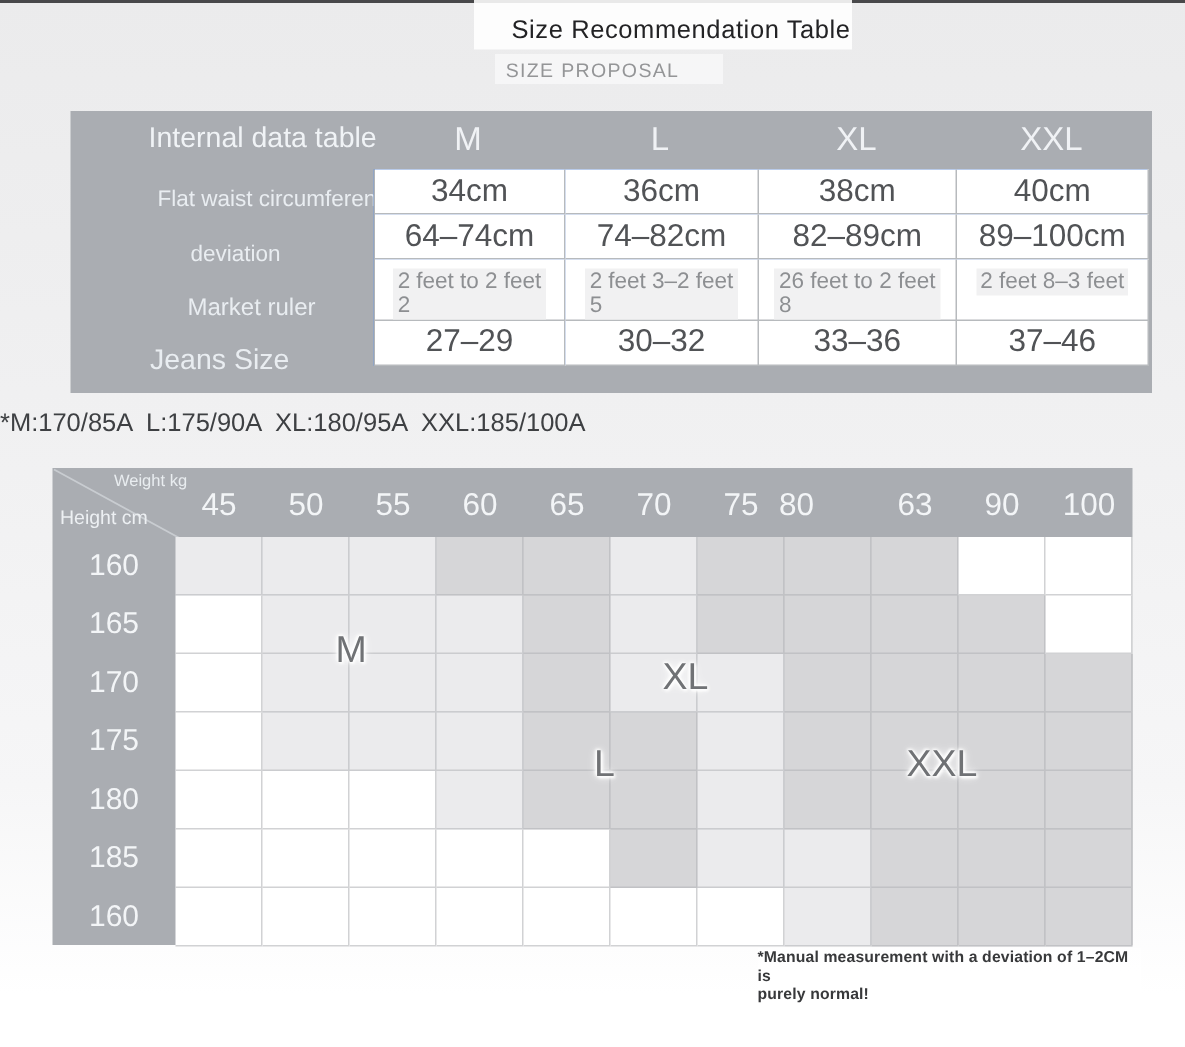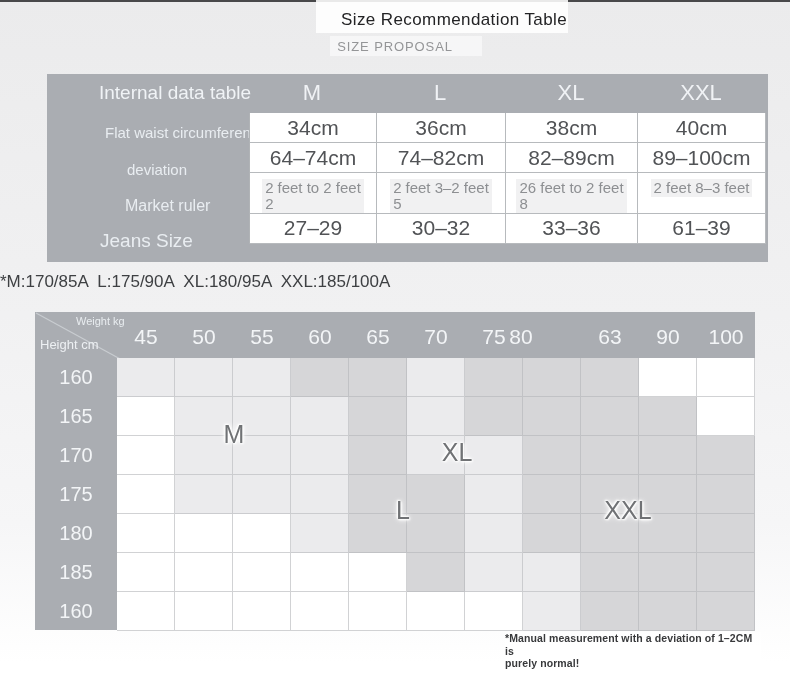--- a/index.html
+++ b/index.html
@@ -114,40 +114,40 @@
         </div>
       </div>
       <div class="t1c t1c-mr">
         <div class="mr-wrap">
           <div class="rest">2 feet 8–3 feet</div>
         </div>
       </div>
       <div class="t1c">27–29</div>
       <div class="t1c">30–32</div>
       <div class="t1c">33–36</div>
-      <div class="t1c">61–39</div>
+      <div class="t1c">37–46</div>
     </div>
 </div>
 <div class="t1-footnote">*M:170/85A  L:175/90A  XL:180/95A  XXL:185/100A</div>
 
 <div class="panel panel2">
   <svg class="corner-svg" width="100" height="56">
     <line x1="1" y1="1" x2="98" y2="54" stroke="#ced2d6" stroke-width="1.2" opacity="0.85"></line>
   </svg>
   <div class="m-corner-top">Weight kg</div>
   <div class="m-corner-side">Height cm</div>
   <div id="m-weights">
       <div class="m-w" style="left: 111px;">45</div>
       <div class="m-w" style="left: 169px;">50</div>
       <div class="m-w" style="left: 227px;">55</div>
       <div class="m-w" style="left: 285px;">60</div>
       <div class="m-w" style="left: 343px;">65</div>
       <div class="m-w" style="left: 401px;">70</div>
       <div class="m-w" style="left: 459px;">75</div>
-      <div class="m-w" style="left: 486px;">80</div>
+      <div class="m-w" style="left: 496px;">80</div>
       <div class="m-w" style="left: 575px;">63</div>
       <div class="m-w" style="left: 633px;">90</div>
       <div class="m-w" style="left: 691px;">100</div>
     </div>
   <div id="m-heights">
       <div class="m-h" style="top: 46px;">160</div>
       <div class="m-h" style="top: 85px;">165</div>
       <div class="m-h" style="top: 124px;">170</div>
       <div class="m-h" style="top: 163px;">175</div>
       <div class="m-h" style="top: 202px;">180</div>

